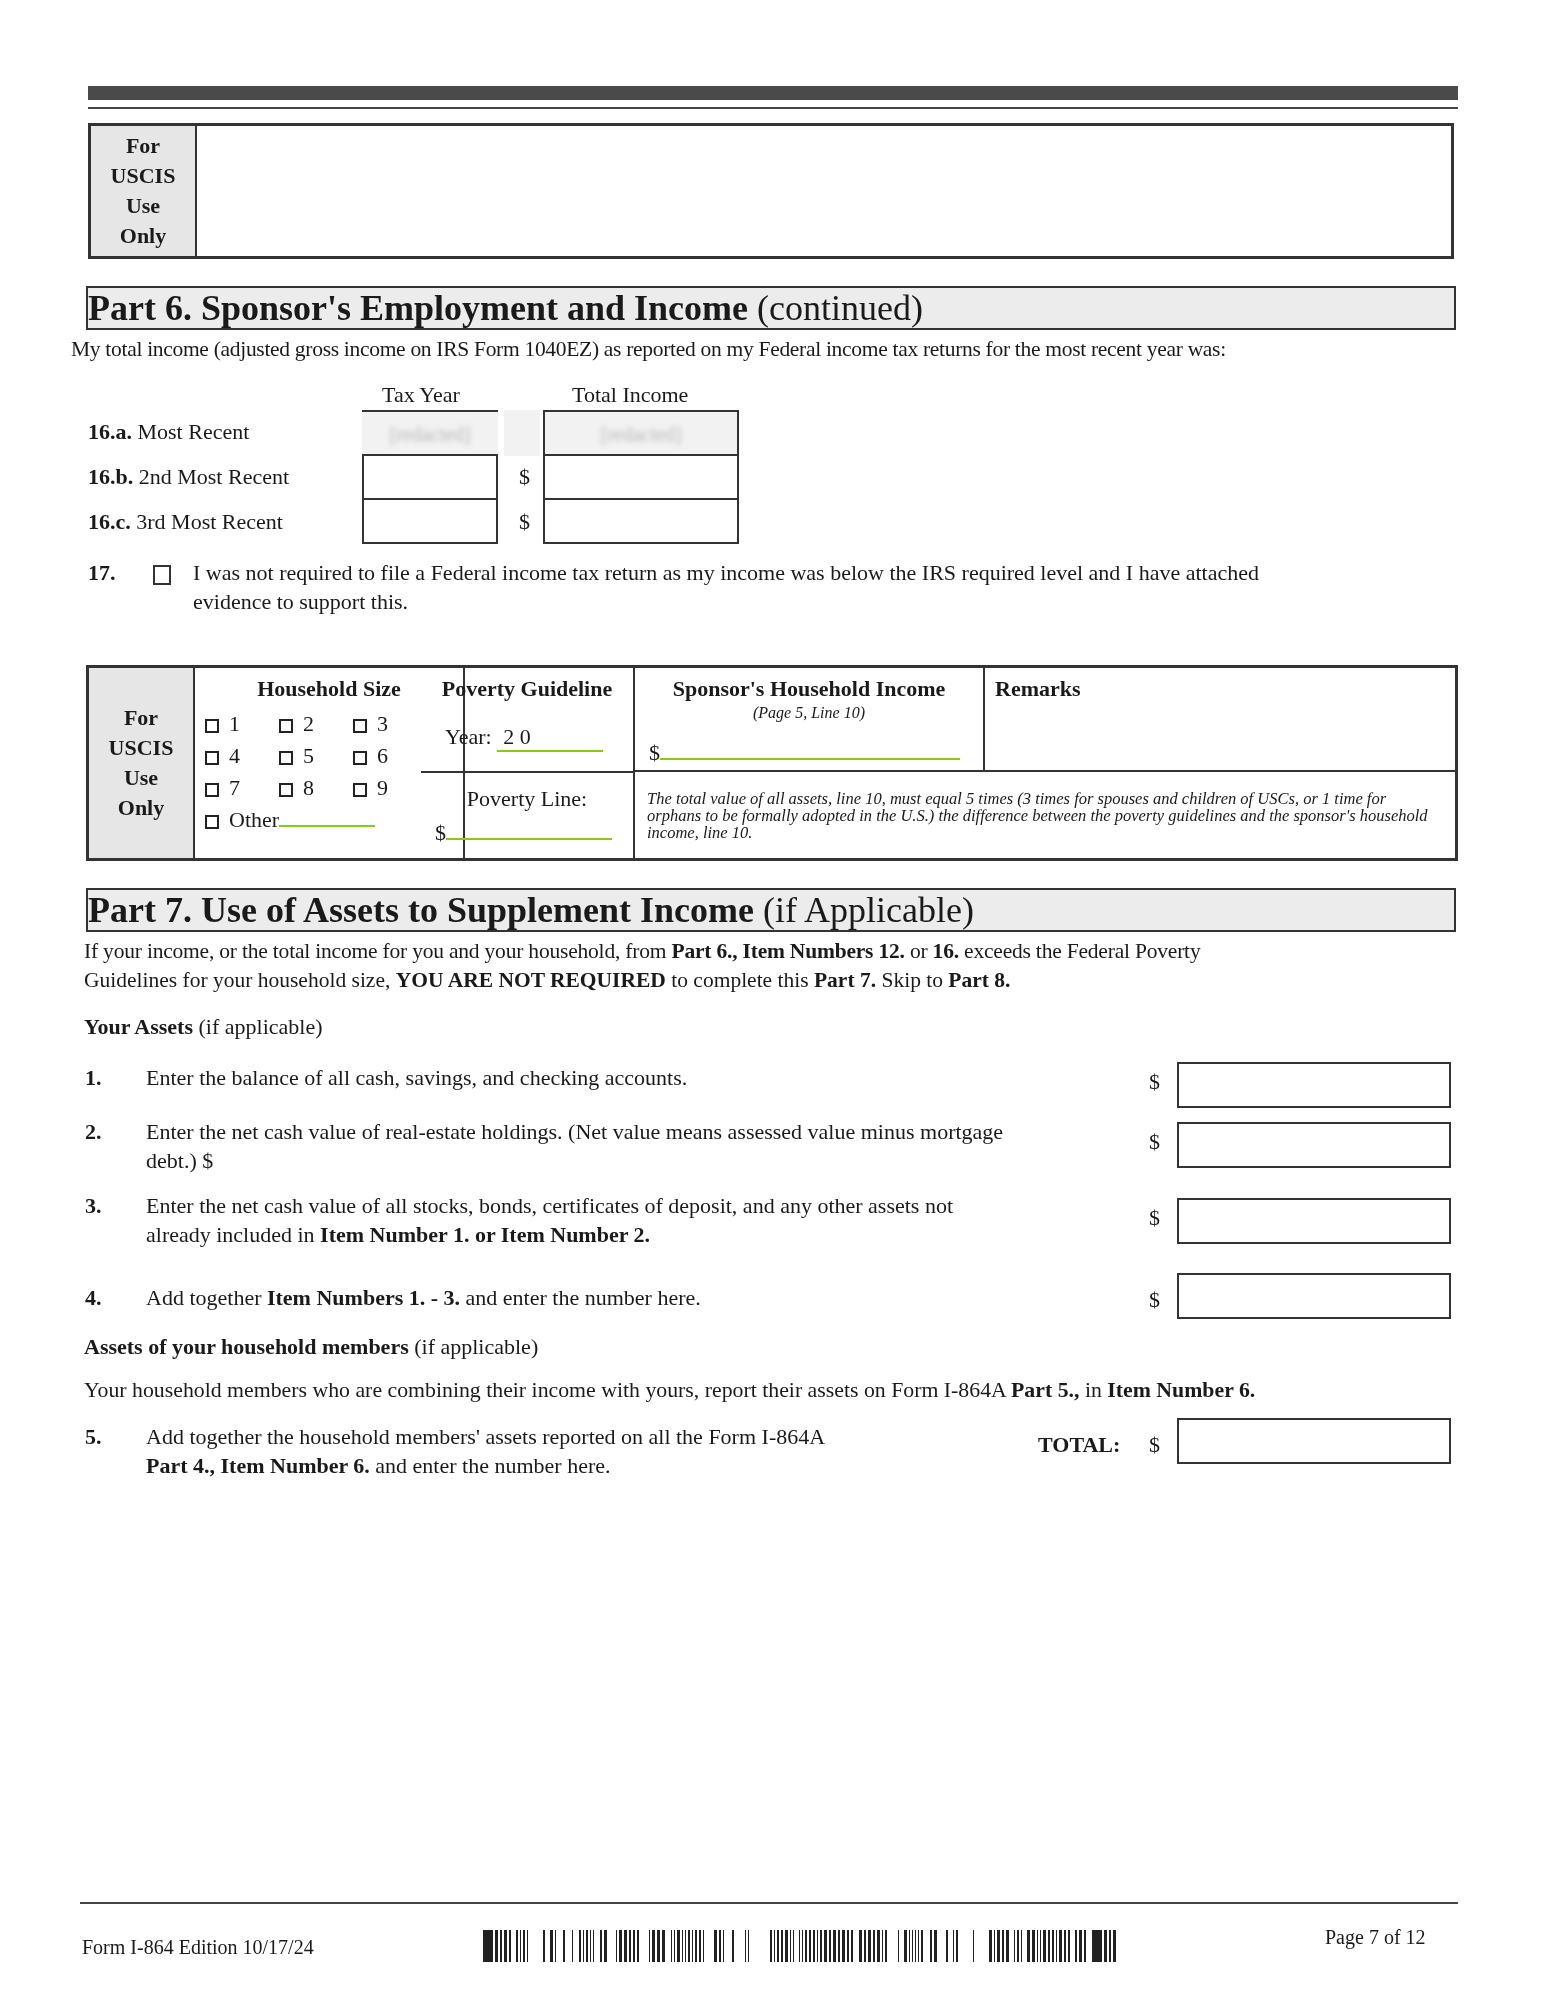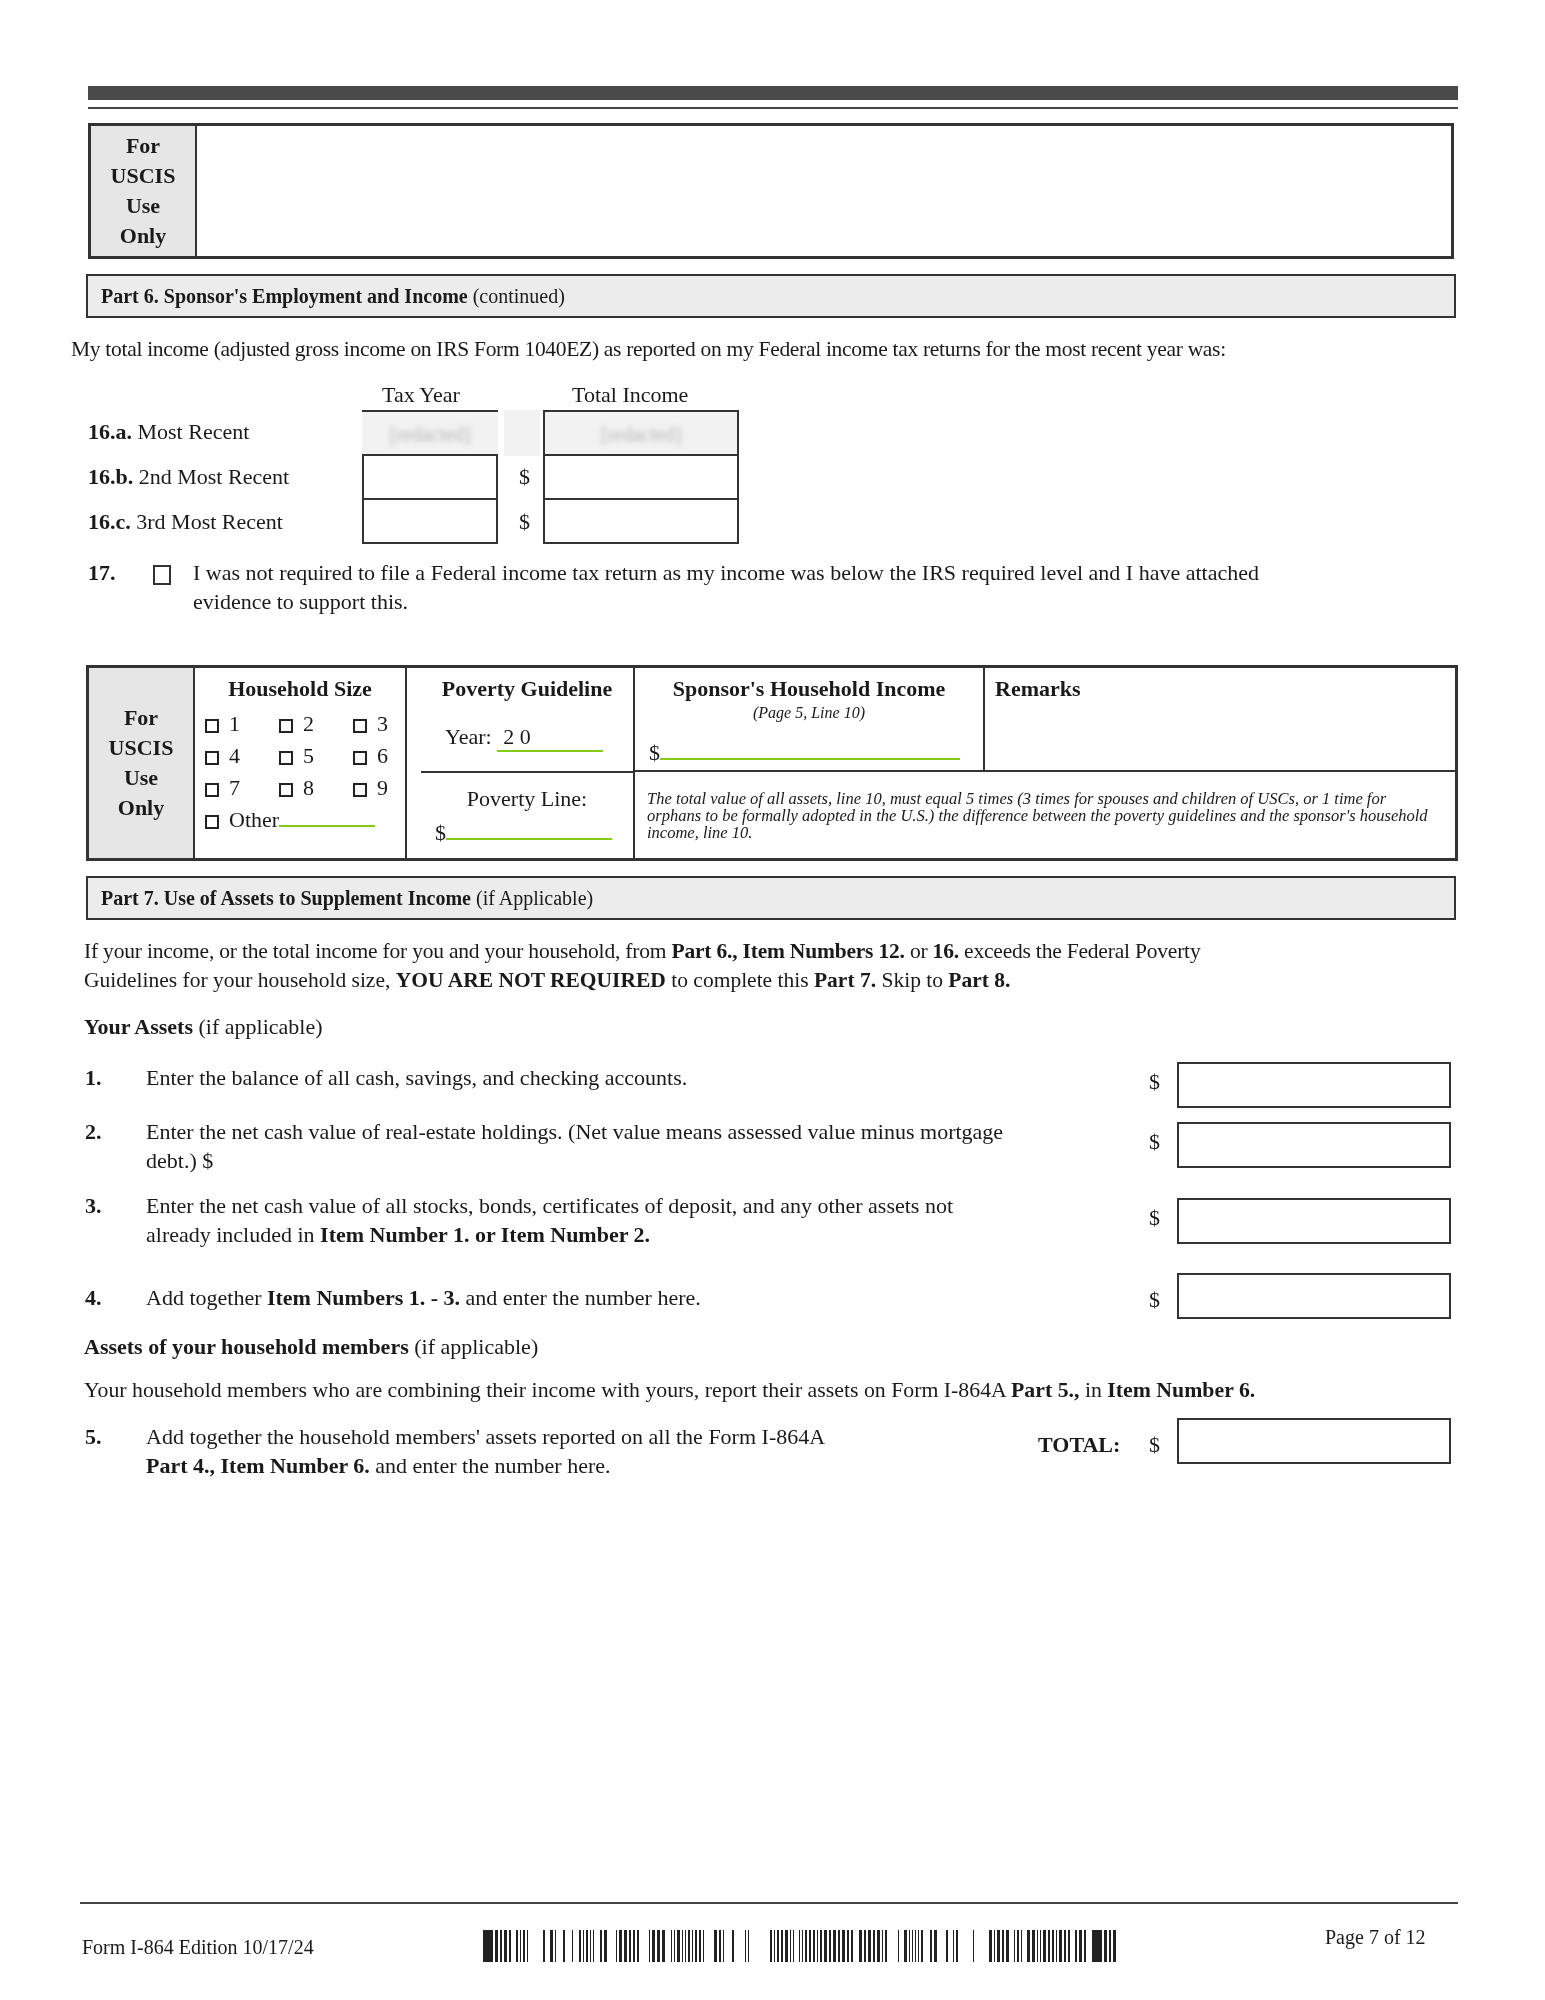--- a/index.html
+++ b/index.html
@@ -8,38 +8,38 @@
   .abs { position: absolute; }
   .topbar { left: 88px; top: 86px; width: 1370px; height: 14px; background: #4a4a4a; }
   .topline { left: 88px; top: 107px; width: 1370px; height: 2px; background: #444; }
 
   .uscis-box { left: 88px; top: 123px; width: 1366px; height: 136px; border: 3px solid #333; box-sizing: border-box; }
   .uscis-label { position: absolute; left: 0; top: 0; width: 106px; height: 100%; background: #e6e6e6;
                  border-right: 2px solid #333; box-sizing: border-box; display: flex; align-items: center;
                  justify-content: center; text-align: center; font-weight: bold; font-size: 22px; line-height: 30px; }
 
   .part-header { left: 86px; width: 1370px; height: 44px; border: 2px solid #333; background: #ececec;
-                 box-sizing: border-box; font-size: 20px; line-height: 40px; padding-left: 13px; white-space: nowrap; }
+                 box-sizing: border-box; font-size: 36px; line-height: 40px; padding-left: 0; white-space: nowrap; margin-top: 12px; }
   .part-header b { font-weight: bold; }
 
   .txt { font-size: 22px; white-space: nowrap; line-height: 28px; }
   .bold { font-weight: bold; }
 
   .field { border: 2px solid #333; box-sizing: border-box; background: #fff; }
   .blur { background: #f2f2f2; border: none; border-top: 2px solid #333; filter: blur(0.3px); }
   .blurtext { color: #b8b8b8; font-size: 20px; filter: blur(2.5px); text-align: center; line-height: 44px; }
 
   .cb { width: 18px; height: 20px; border: 2px solid #333; box-sizing: border-box; display: inline-block; }
   .sq { width: 14px; height: 14px; border: 2px solid #222; box-sizing: border-box; display: inline-block; vertical-align: middle; margin-right: 10px; }
 
   .uscis2 { left: 86px; top: 665px; width: 1372px; height: 196px; border: 3px solid #333; box-sizing: border-box; }
   .uscis2 .c1 { position: absolute; left: 0; top: 0; width: 106px; height: 100%; background: #e6e6e6;
                 border-right: 2px solid #333; box-sizing: border-box; display: flex; align-items: center;
                 justify-content: center; text-align: center; font-weight: bold; font-size: 22px; line-height: 30px; }
-  .uscis2 .c2 { position: absolute; left: 106px; top: 0; width: 212px; height: 100%; border-right: 2px solid #333; box-sizing: border-box; }
+  .uscis2 .c2 { position: absolute; left: 106px; top: 0; width: 270px; height: 100%; border-right: 2px solid #333; box-sizing: border-box; }
   .uscis2 .c3 { position: absolute; left: 332px; top: 0; width: 214px; height: 100%; border-right: 2px solid #333; box-sizing: border-box; }
   .uscis2 .c4 { position: absolute; left: 546px; top: 0; right: 0; height: 100%; }
   .hs-grid { position: absolute; left: 10px; top: 40px; font-size: 22px; }
   .hs-row { height: 32px; line-height: 32px; white-space: nowrap; }
   .hs-item { display: inline-block; width: 74px; }
   .uline { display: inline-block; border-bottom: 2px solid #84cc16; }
   .ital { font-style: italic; }
 
   .footer-line { left: 80px; top: 1902px; width: 1378px; height: 2px; background: #444; }
   .barcode { left: 483px; top: 1930px; width: 660px; height: 32px; display: flex; align-items: stretch; gap: 2px; }

